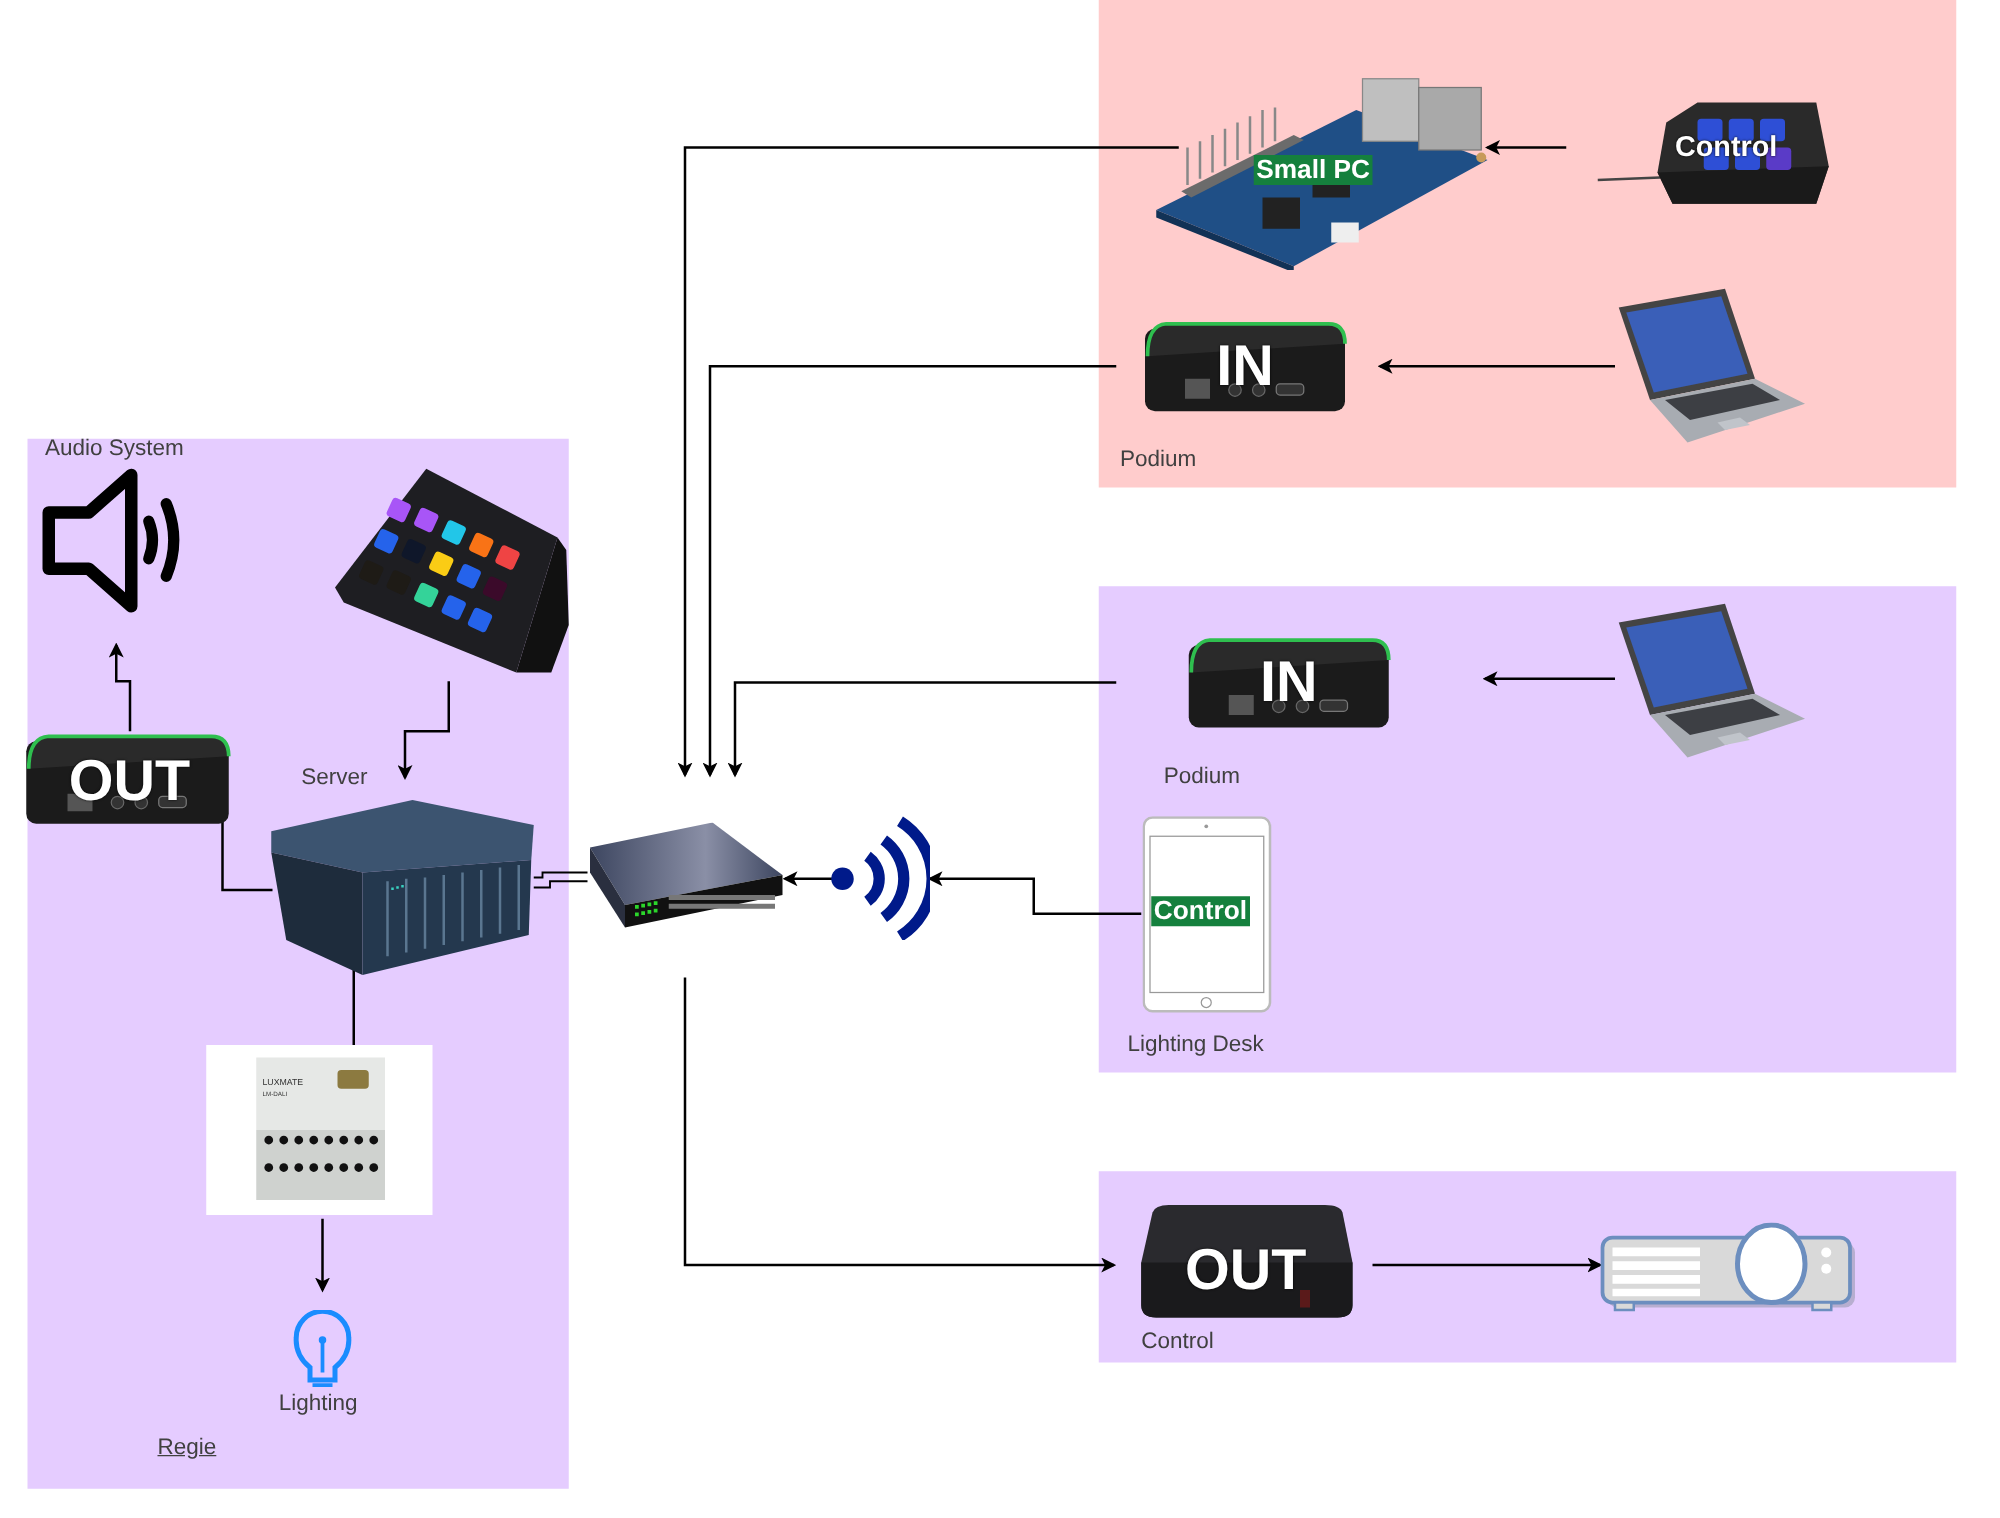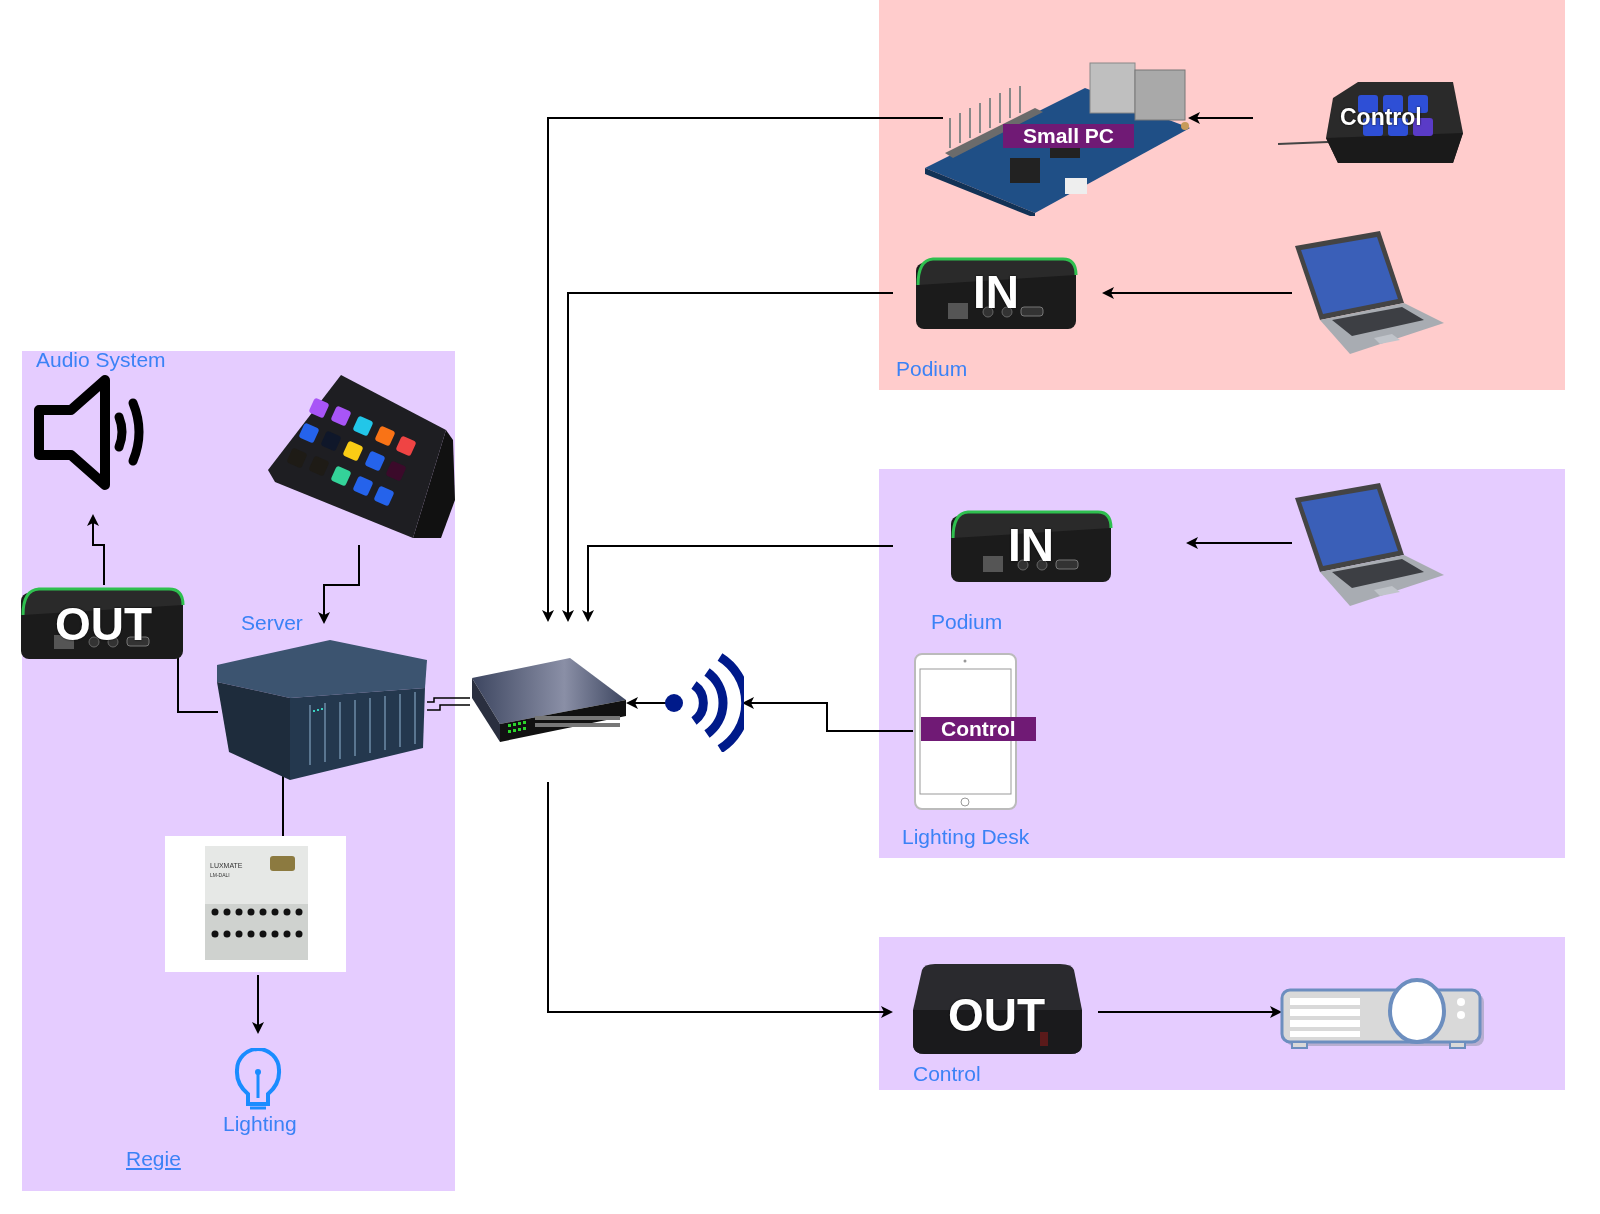--- a/index.html
+++ b/index.html
@@ -1,27 +1,27 @@
 <!DOCTYPE html>
 <html><head>
 <meta charset="utf-8">
 <style>
   html, body { margin:0; padding:0; }
   body { width:1600px; height:1214px; position:relative; background:#ffffff; overflow:hidden;
          font-family:"Liberation Sans", sans-serif; }
   .zone { position:absolute; }
   .zone-purple { background:#e5ccff; }
   .zone-pink { background:#ffcccc; }
-  .lbl { position:absolute; font-size:21px; color:#3b82f6; white-space:nowrap; }
+  .lbl { position:absolute; font-size:18px; color:#404040; white-space:nowrap; }
   .dev { position:absolute; }
   #wires { position:absolute; left:0; top:0; }
   .box-label { position:absolute; color:#fff; font-weight:bold; font-family:"Liberation Sans", sans-serif;
                text-shadow:0 0 2px #000; white-space:nowrap; }
-  .ctl-label-black { position:absolute; background:#701a75; color:#fff; font-weight:bold; font-size:21px;
-                     padding:0 20px; white-space:nowrap; }
+  .ctl-label-black { position:absolute; background:#15803d; color:#fff; font-weight:bold; font-size:21px;
+                     padding:0 2px; white-space:nowrap; }
 </style>
 </head>
 <body>
 
 <div class="zone zone-purple" style="left:22px;top:351px;width:433px;height:840px;"></div>
 <div class="zone zone-pink" style="left:879px;top:0px;width:686px;height:390px;"></div>
 <div class="zone zone-purple" style="left:879px;top:469px;width:686px;height:389px;"></div>
 <div class="zone zone-purple" style="left:879px;top:937px;width:686px;height:153px;"></div>
 
 <svg id="wires" width="1600" height="1214">

